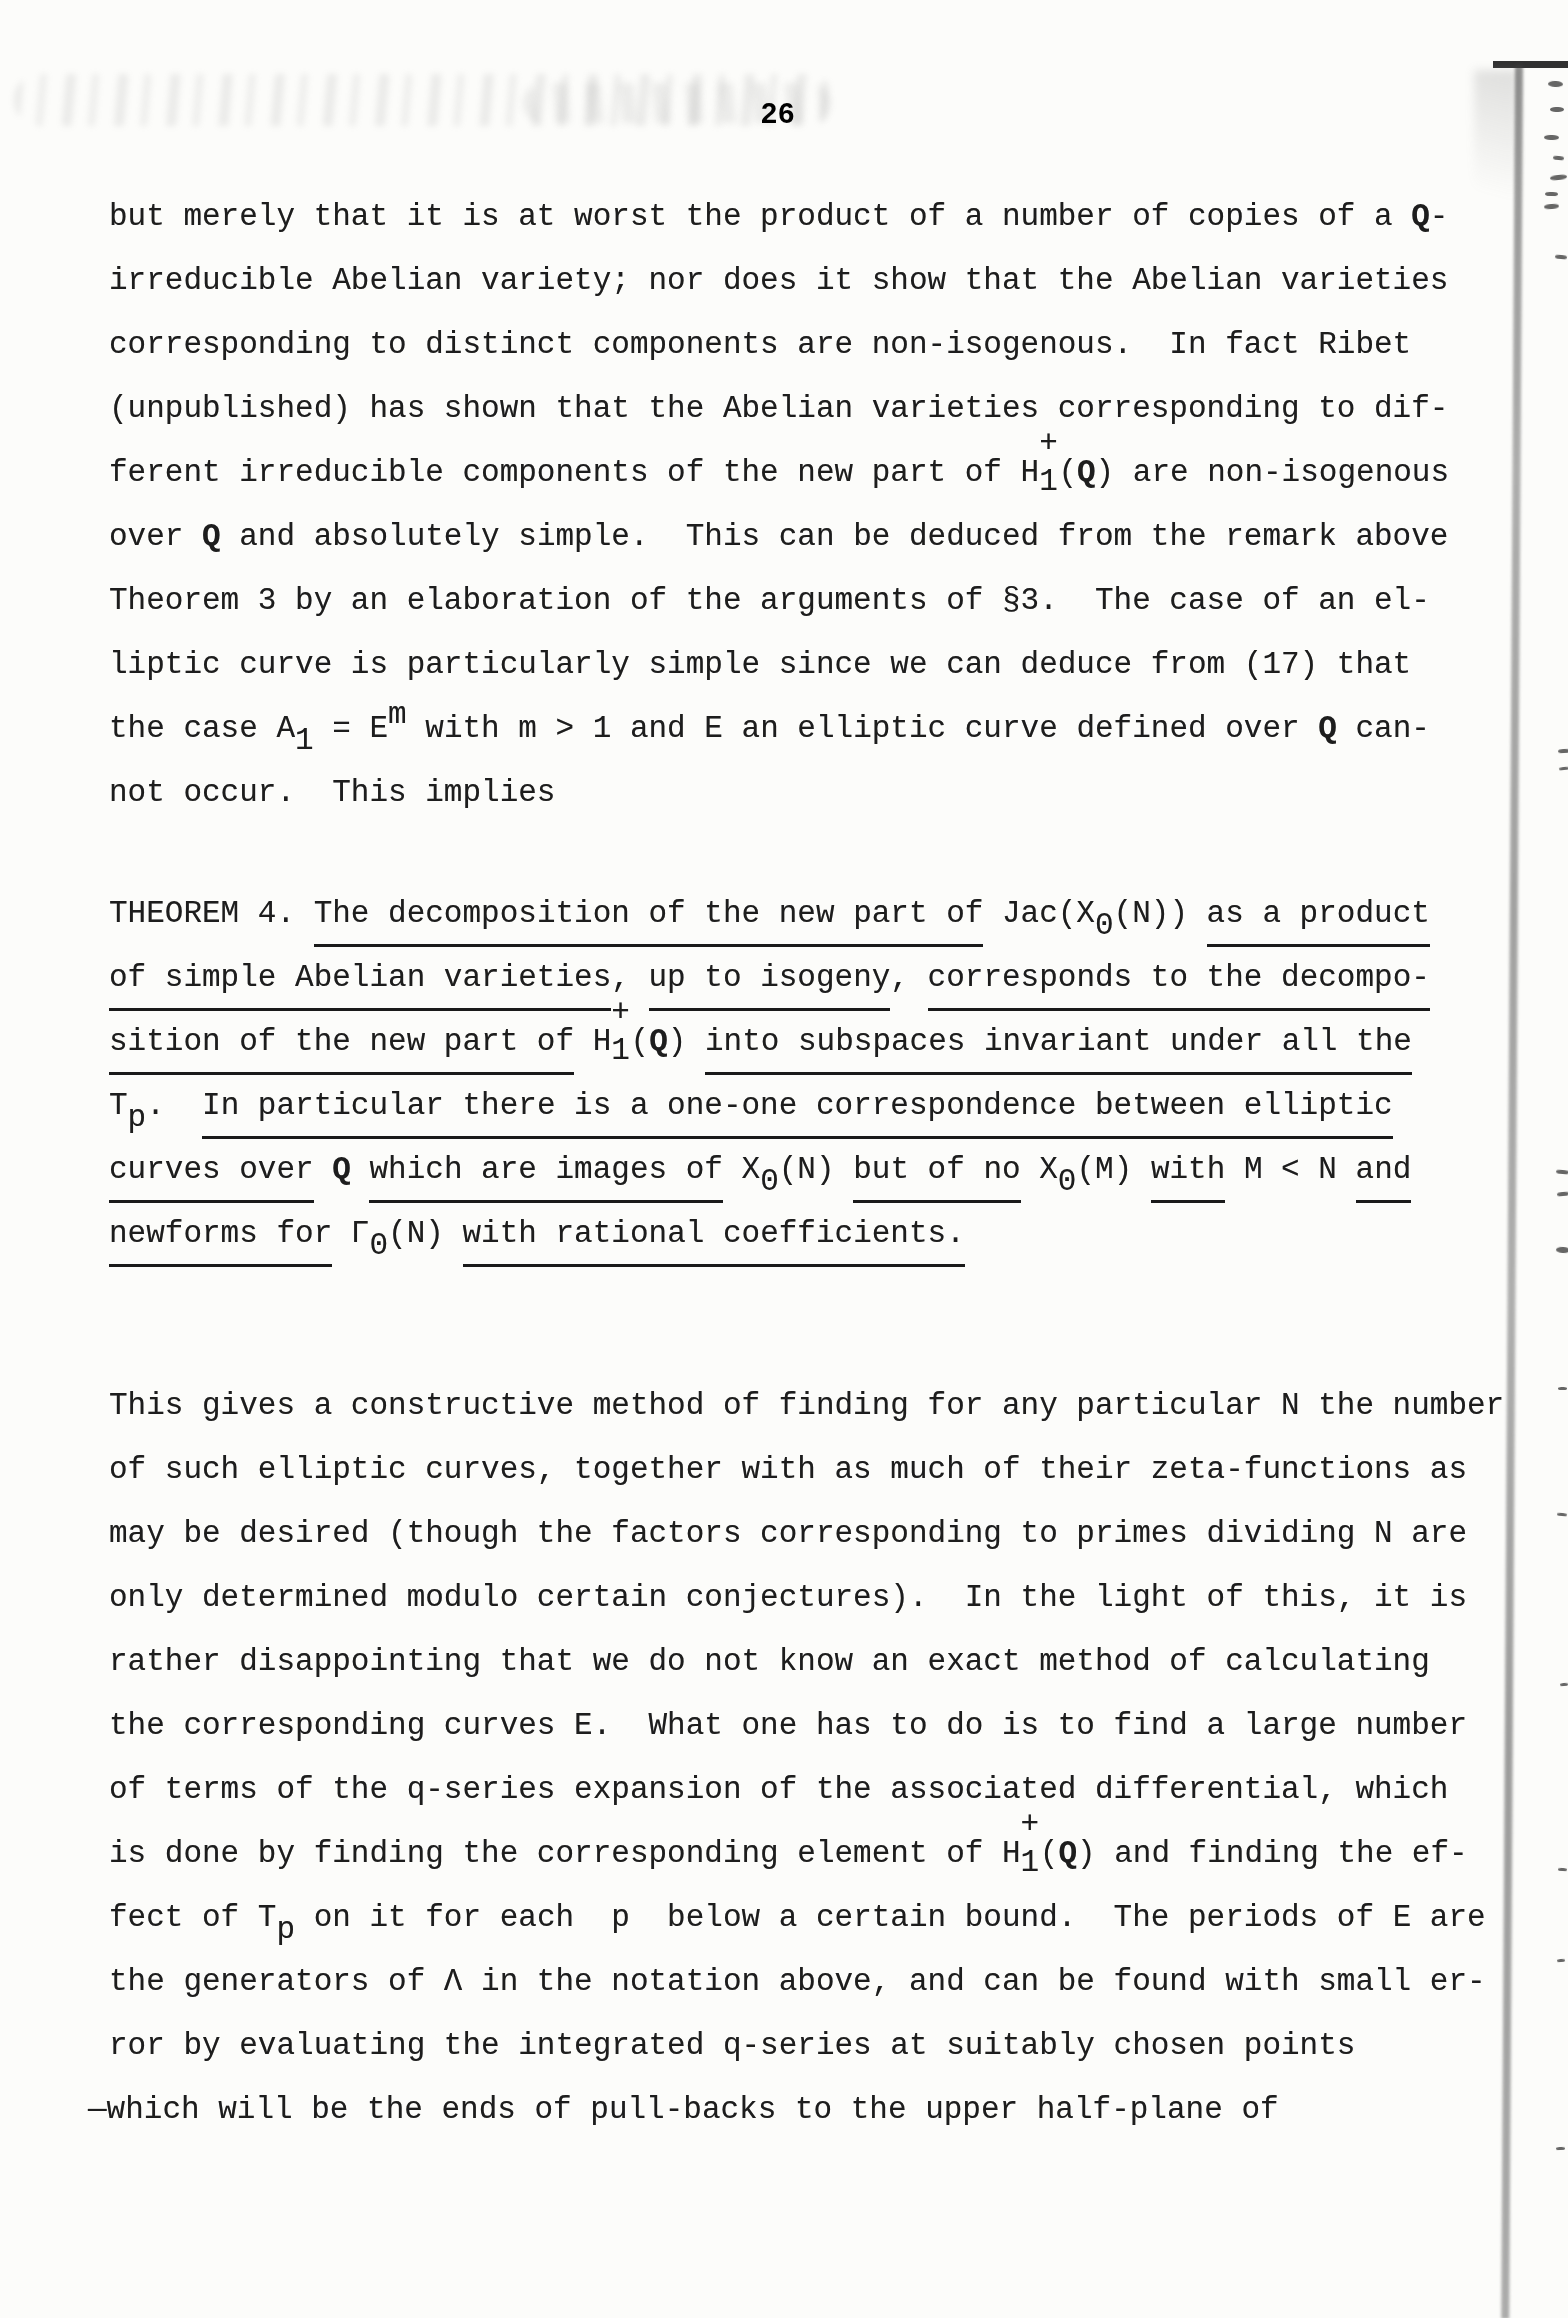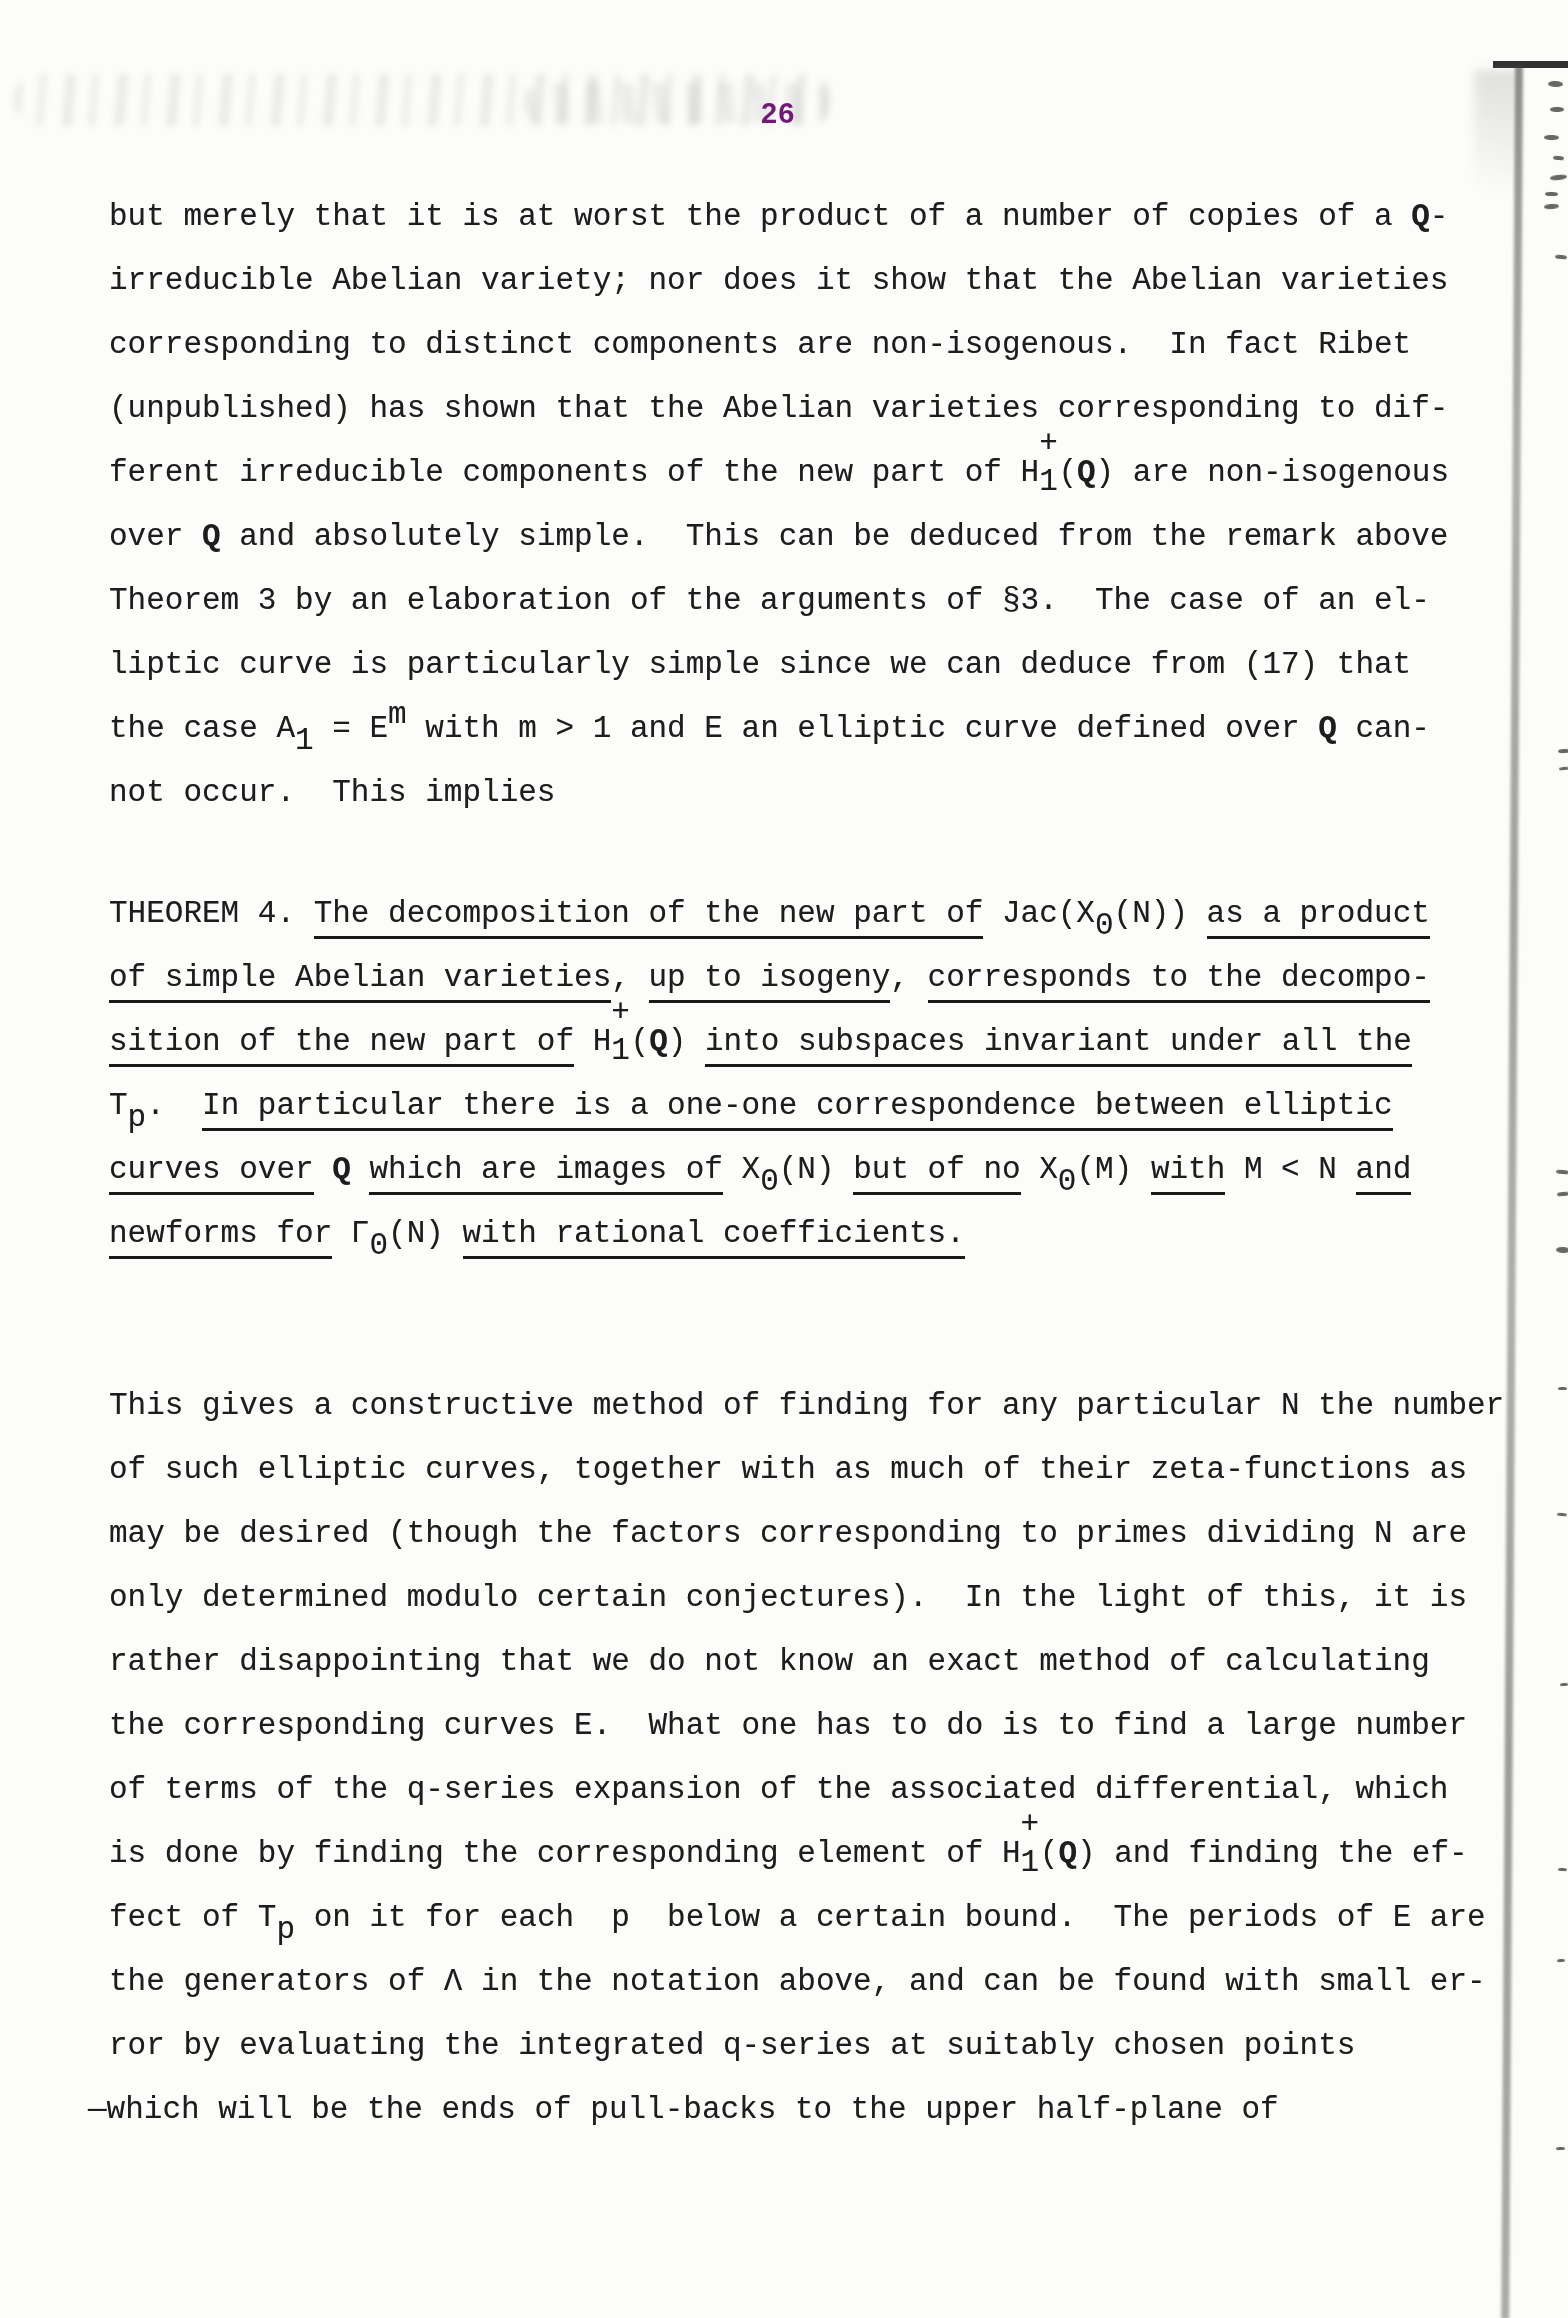--- a/index.html
+++ b/index.html
@@ -5,32 +5,32 @@
   html,body{margin:0;padding:0;}
   body{
     width:1569px;height:2319px;position:relative;overflow:hidden;
     background:#fcfcfa;
     font-family:"Liberation Mono","DejaVu Sans Mono",monospace;
   }
   
   .page-num{
     position:absolute;left:761px;top:97px;
     font-family:"Liberation Sans","DejaVu Sans",sans-serif;
-    font-weight:700;font-size:29px;color:#701a75;letter-spacing:1.1px;
+    font-weight:700;font-size:29px;color:#000000;letter-spacing:1.1px;
   }
   
   .page-body{
     position:absolute;left:105px;top:0;width:1409px;
     font-size:31px;color:#1d1d1d;
     text-shadow:0 0 0.6px rgba(10,10,10,.35);
   }
   .para{position:absolute;left:4px;white-space:pre;}
   .line{height:64px;line-height:64px;white-space:pre;}
   .line.hang{margin-left:-21px;}
-  .u{border-bottom:3.3px solid #1a1a1a;padding-bottom:5px;}
+  .u{border-bottom:3.3px solid #1a1a1a;padding-bottom:13px;}
   .b{font-weight:bold;}
   .sub{position:relative;top:.40em;}
   .sup{position:relative;top:-.45em;}
   .stack{display:inline-block;position:relative;width:.62em;height:.75em;vertical-align:baseline;}
   .stack span{position:absolute;left:0;line-height:1;}
   .st-top{bottom:.72em;}
   .st-bot{bottom:-.52em;}
   
   .smudge{
     position:absolute;left:13.8px;top:74px;width:820px;height:52px;

